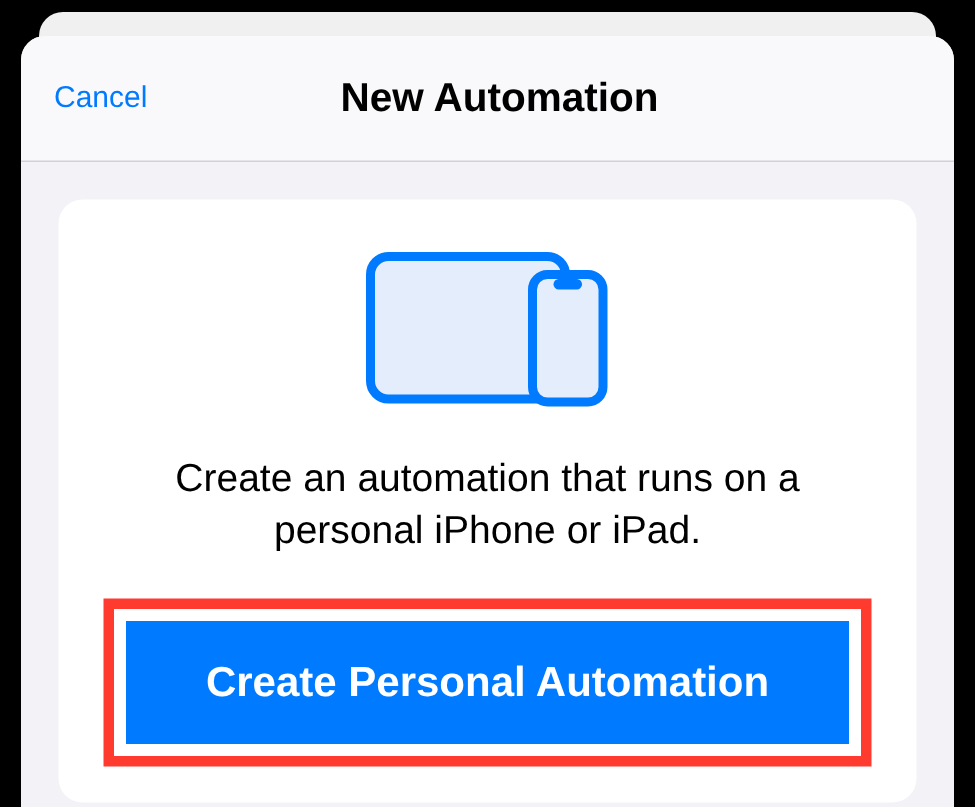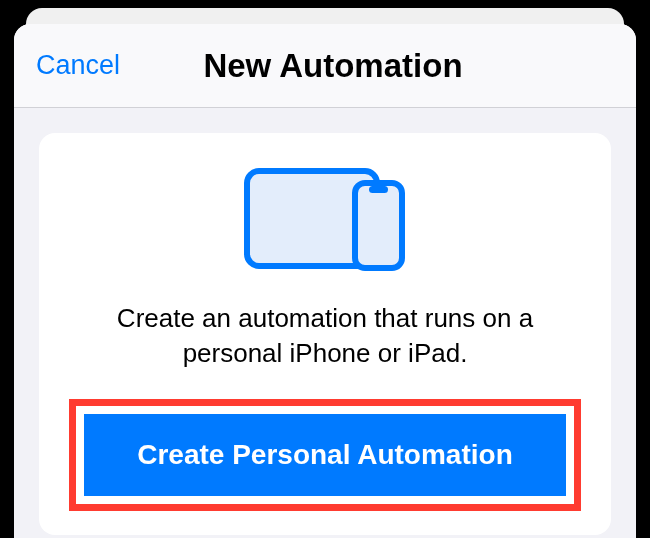--- a/index.html
+++ b/index.html
@@ -42,33 +42,33 @@
       align-items: center;
       height: 84px;
       padding: 0 22px;
       border-bottom: 1px solid #d1d1d6;
       background: #f9f9fb;
       position: relative;
     }
     
     .cancel-button {
       color: #007aff;
-      font-size: 27px;
+      font-size: 20px;
       font-weight: 400;
       cursor: pointer;
       position: absolute;
       left: 22px;
     }
     
     .header-title {
       position: absolute;
       left: 16px;
       right: 0;
       text-align: center;
-      font-size: 33px;
+      font-size: 27px;
       font-weight: 600;
       color: #000;
       pointer-events: none;
     }
     
     .content-card {
       margin: 25px 25px 0 25px;
       background: #fff;
       border-radius: 16px;
       padding: 32px 30px 24px 30px;

